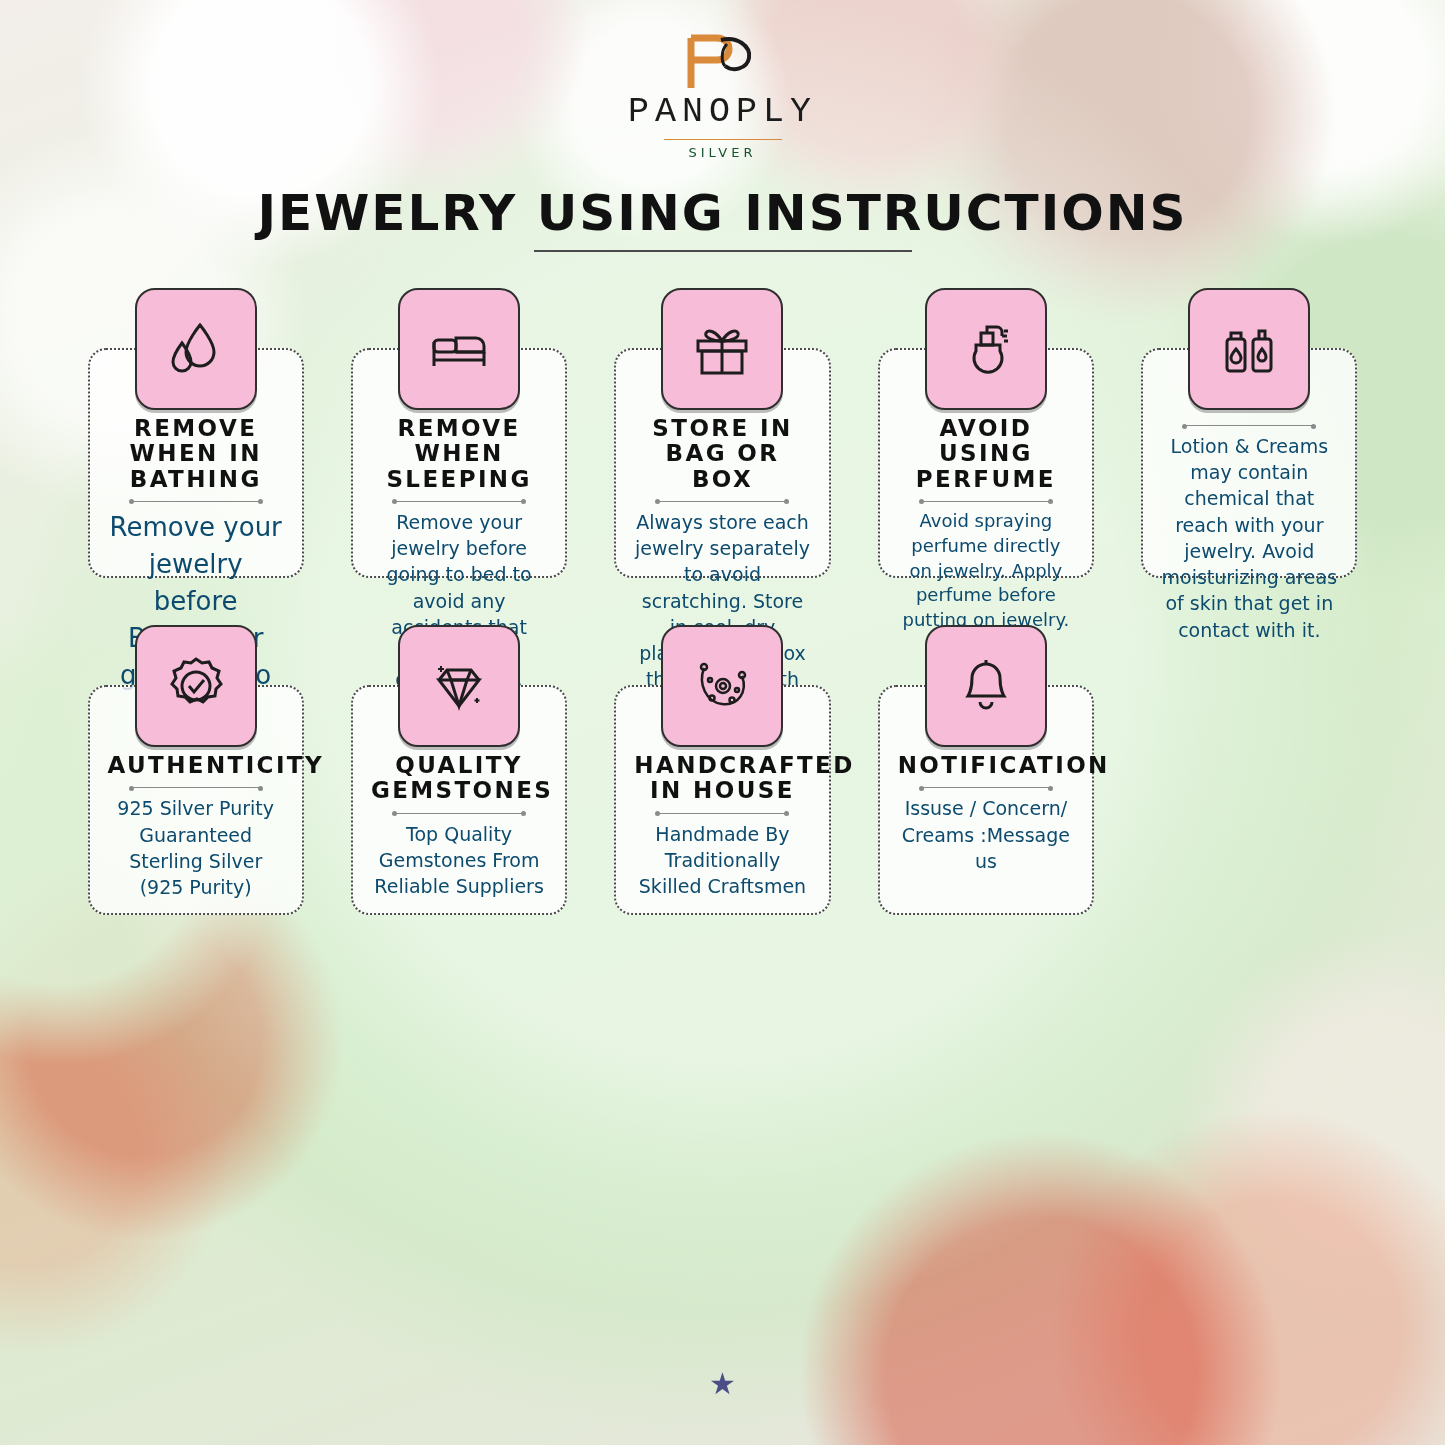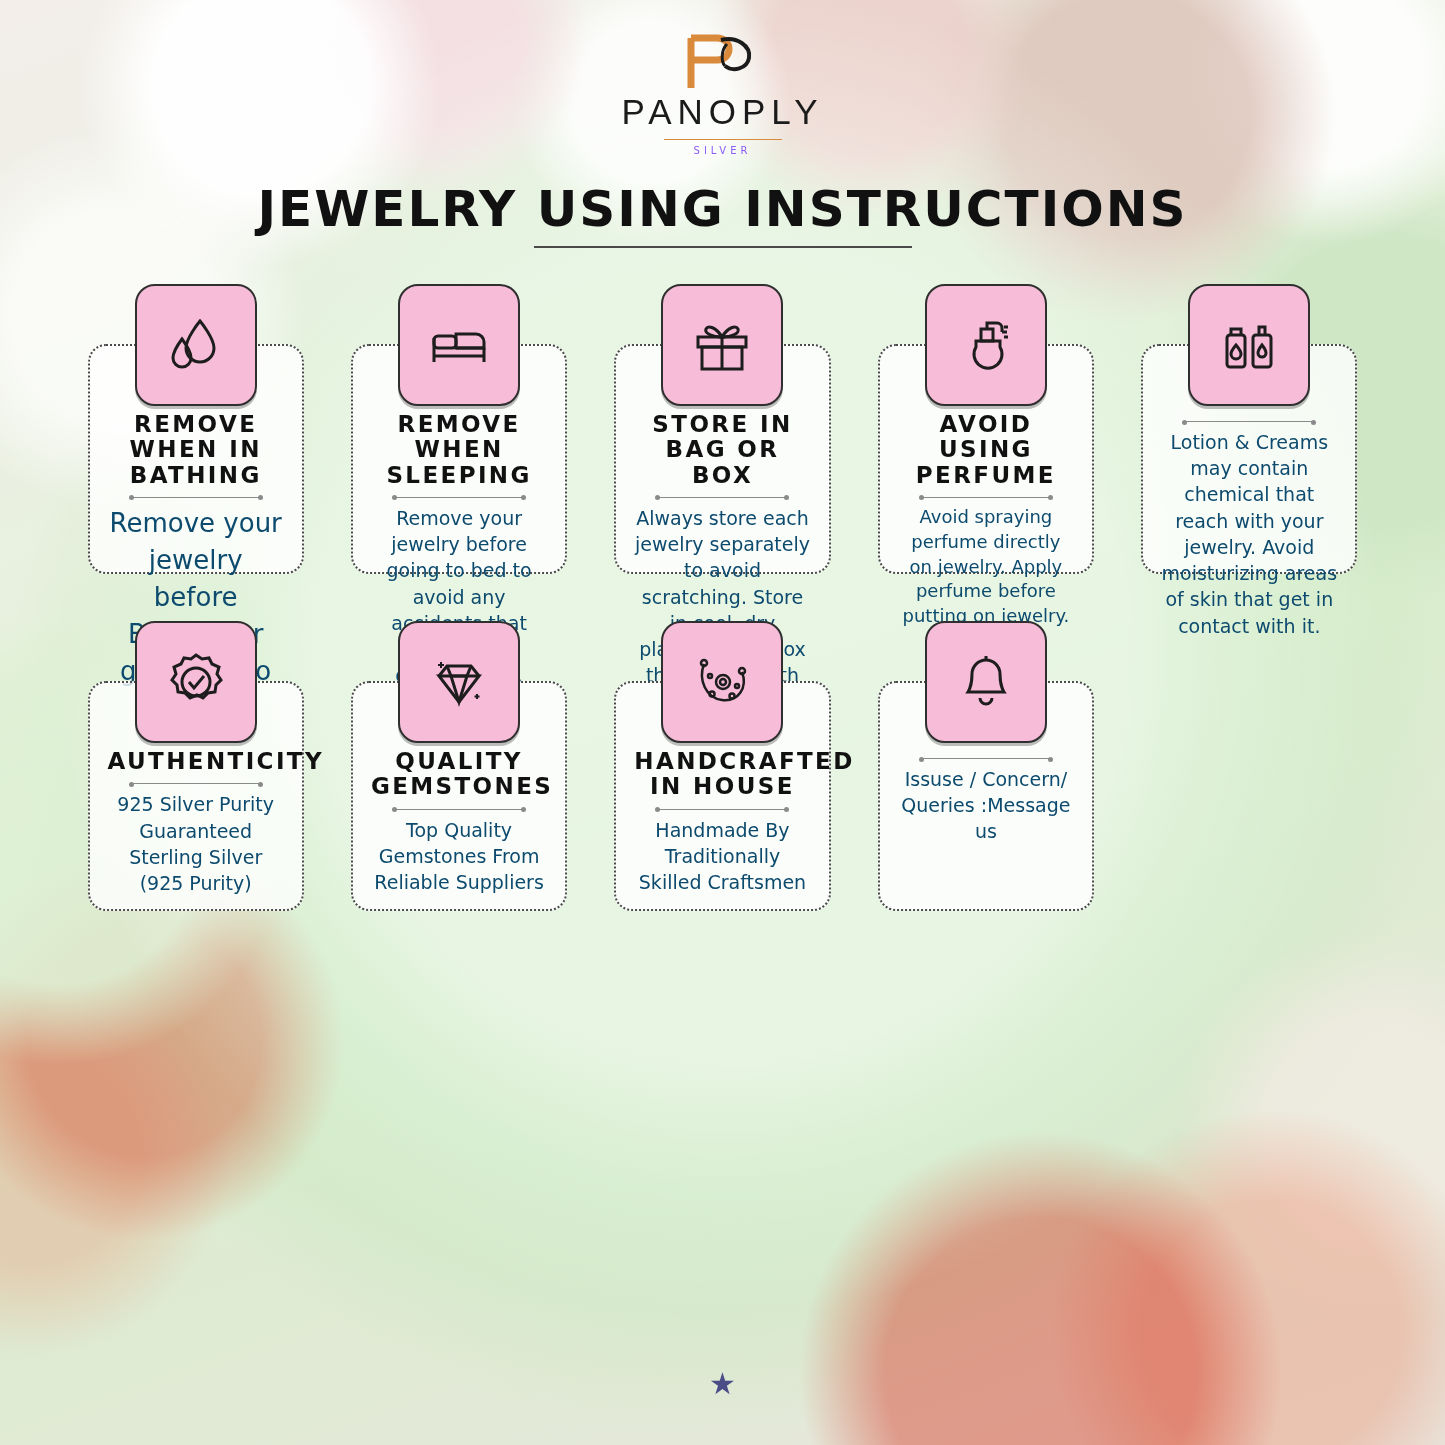--- a/index.html
+++ b/index.html
@@ -60,36 +60,36 @@
   
   .brand {
     text-align: center;
     padding-top: 32px;
   }
   .brand-mark {
     display: block;
     margin: 0 auto;
   }
   .brand-name {
-    font-family: Liberation Sans, sans-serif;
+    font-family: Liberation Mono, monospace;
     font-size: 35px;
     letter-spacing: 6px;
     color: #1b1b1b;
     margin-top: -2px;
   }
   .brand-rule {
     width: 118px;
     height: 1px;
     background: #d98a3a;
     margin: 7px auto 5px;
   }
   .brand-sub {
-    font-size: 10px;
+    font-size: 13px;
     letter-spacing: 4px;
-    color: #8b5cf6;
+    color: #14532d;
   }
 
   
   .title-wrap {
     text-align: center;
     margin-top: 24px;
   }
   .title {
     font-family: "DejaVu Sans", sans-serif;
     font-weight: bold;
@@ -375,22 +375,23 @@
 
       <div class="cell">
         <div class="icon-badge">
           <svg width="64" height="64" viewBox="0 0 64 64" fill="none" stroke="#1d1d1d" stroke-width="3">
             <path d="M32 10 a14 14 0 0 0-14 14 c0 12-4 18-4 18 h36 s-4-6-4-18 a14 14 0 0 0-14-14 Z"></path>
             <path d="M32 10 v-4"></path>
             <path d="M26 48 a6 6 0 0 0 12 0"></path>
           </svg>
         </div>
         <div class="card">
-          <div class="title-divider"></div>
-          <div class="card-body">Issuse / Concern/ Queries :Message us</div>
+          <div class="card-title">NOTIFICATION</div>
+          <div class="title-divider"></div>
+          <div class="card-body">Issuse / Concern/ Creams :Message us</div>
         </div>
       </div>
 
     </div>
 
     <div class="footer">
       <span class="star">★</span>
     </div>
 
   </div>

